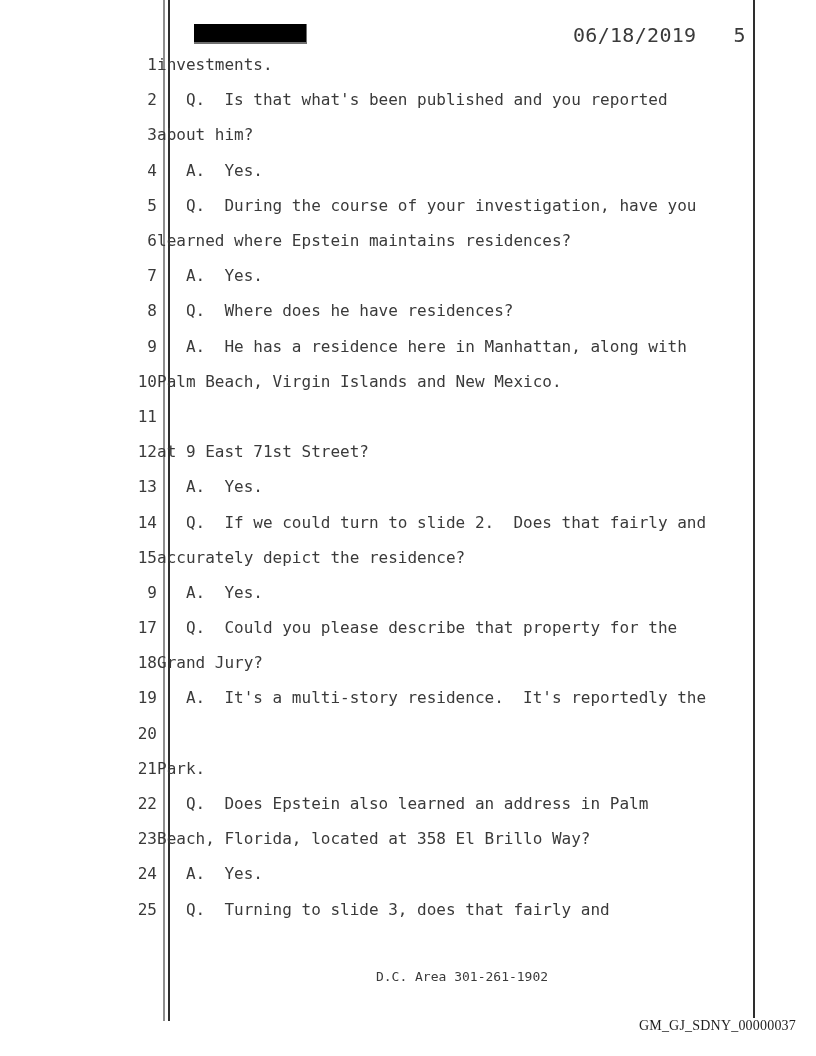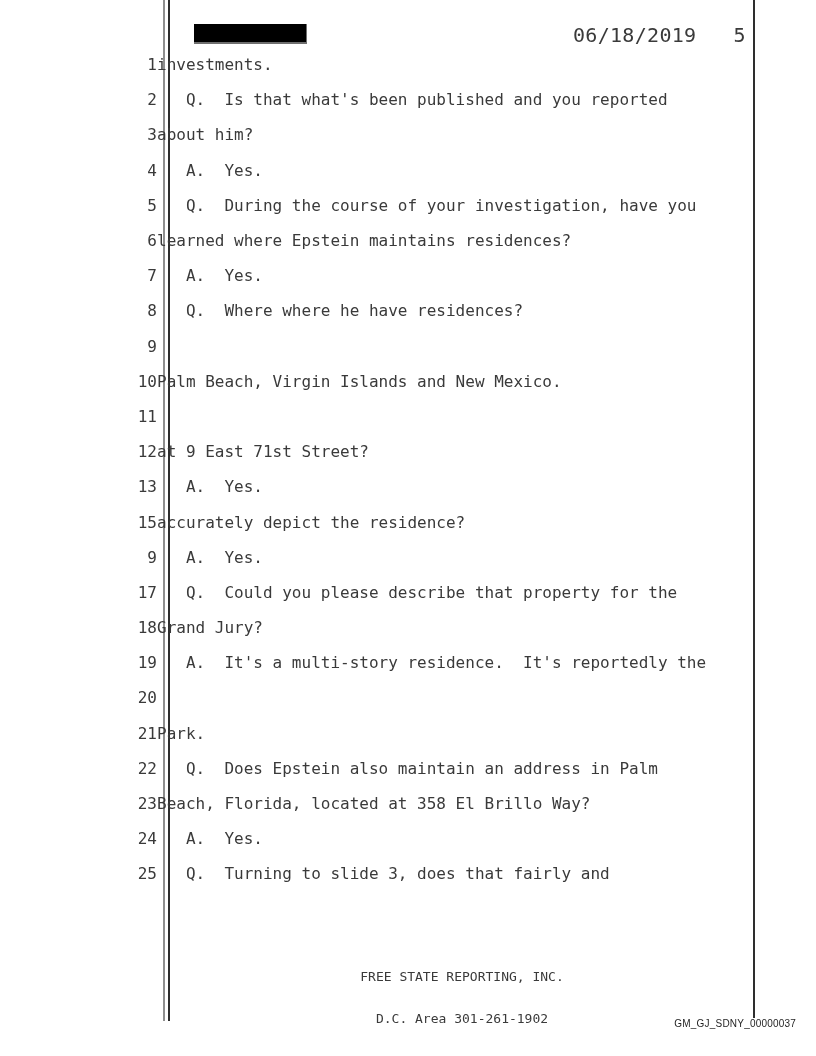--- a/index.html
+++ b/index.html
@@ -92,22 +92,22 @@
     text-align: center;
     font-size: 13px;
     line-height: 14.3px;
     white-space: pre;
   }
   
   .bates-number {
     position: absolute;
     right: 20px;
     top: 1018px;
-    font-family: Liberation Sans, sans-serif;
-    font-size: 10px;
+    font-family: Liberation Serif, serif;
+    font-size: 14px;
     color: #1f1f1f;
     letter-spacing: 0.2px;
   }
 </style>
 </head>
 <body>
 
 <div class="rule rule-left-outer"></div>
 <div class="rule rule-left-inner"></div>
 <div class="rule rule-right"></div>
@@ -146,25 +146,26 @@
     <span class="line-text">learned where Epstein maintains residences?</span>
   </div>
 
   <div class="line-row">
     <span class="line-num">7</span>
     <span class="line-text">   A.  Yes.</span>
   </div>
 
   <div class="line-row">
     <span class="line-num">8</span>
-    <span class="line-text">   Q.  Where where he have residences?</span>
+    <span class="line-text">   Q.  Where does he have residences?</span>
   </div>
 
   <div class="line-row">
     <span class="line-num">9</span>
+    <span class="line-text">   A.  He has a residence here in Manhattan, along with</span>
   </div>
 
   <div class="line-row">
     <span class="line-num">10</span>
     <span class="line-text">Palm Beach, Virgin Islands and New Mexico.</span>
   </div>
 
   <div class="line-row">
     <span class="line-num">11</span>
   </div>
@@ -172,20 +173,24 @@
   <div class="line-row">
     <span class="line-num">12</span>
     <span class="line-text">at 9 East 71st Street?</span>
   </div>
 
   <div class="line-row">
     <span class="line-num">13</span>
     <span class="line-text">   A.  Yes.</span>
   </div>
 
+  <div class="line-row">
+    <span class="line-num">14</span>
+    <span class="line-text">   Q.  If we could turn to slide 2.  Does that fairly and</span>
+  </div>
 
   <div class="line-row">
     <span class="line-num">15</span>
     <span class="line-text">accurately depict the residence?</span>
   </div>
 
   <div class="line-row">
     <span class="line-num">9</span>
     <span class="line-text">   A.  Yes.</span>
   </div>
@@ -209,38 +214,37 @@
     <span class="line-num">20</span>
   </div>
 
   <div class="line-row">
     <span class="line-num">21</span>
     <span class="line-text">Park.</span>
   </div>
 
   <div class="line-row">
     <span class="line-num">22</span>
-    <span class="line-text">   Q.  Does Epstein also maintain an address in Palm</span>
+    <span class="line-text">   Q.  Does Epstein also learned an address in Palm</span>
   </div>
 
   <div class="line-row">
     <span class="line-num">23</span>
     <span class="line-text">Beach, Florida, located at 358 El Brillo Way?</span>
   </div>
 
   <div class="line-row">
     <span class="line-num">24</span>
     <span class="line-text">   A.  Yes.</span>
   </div>
 
   <div class="line-row">
     <span class="line-num">25</span>
     <span class="line-text">   Q.  Turning to slide 3, does that fairly and</span>
   </div>
 </div>
 
 <div class="footer-block">
-  <div>FREE STATE REPORTING, INC.</div>
   <div>D.C. Area 301-261-1902</div>
   
 </div>
 
 <div class="bates-number">GM_GJ_SDNY_00000037</div>
 
 </body></html>

